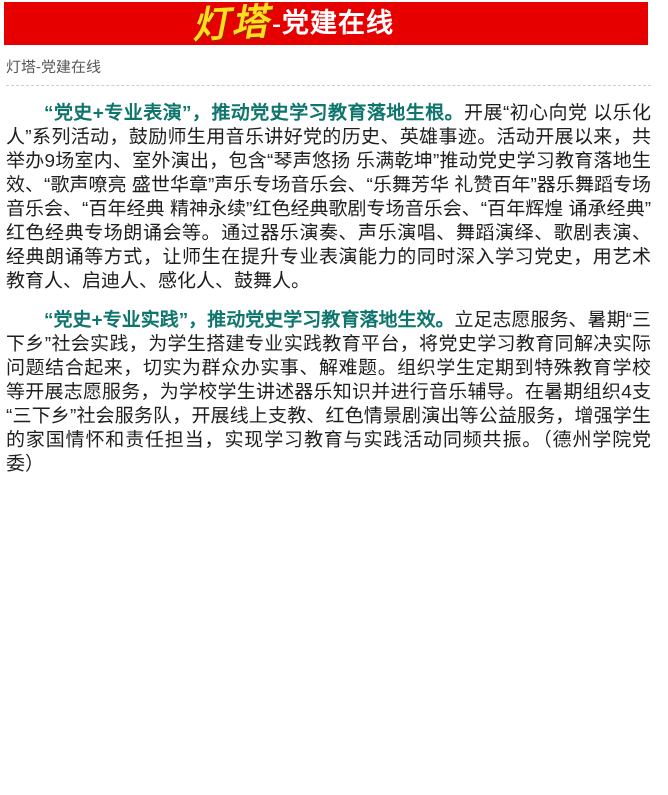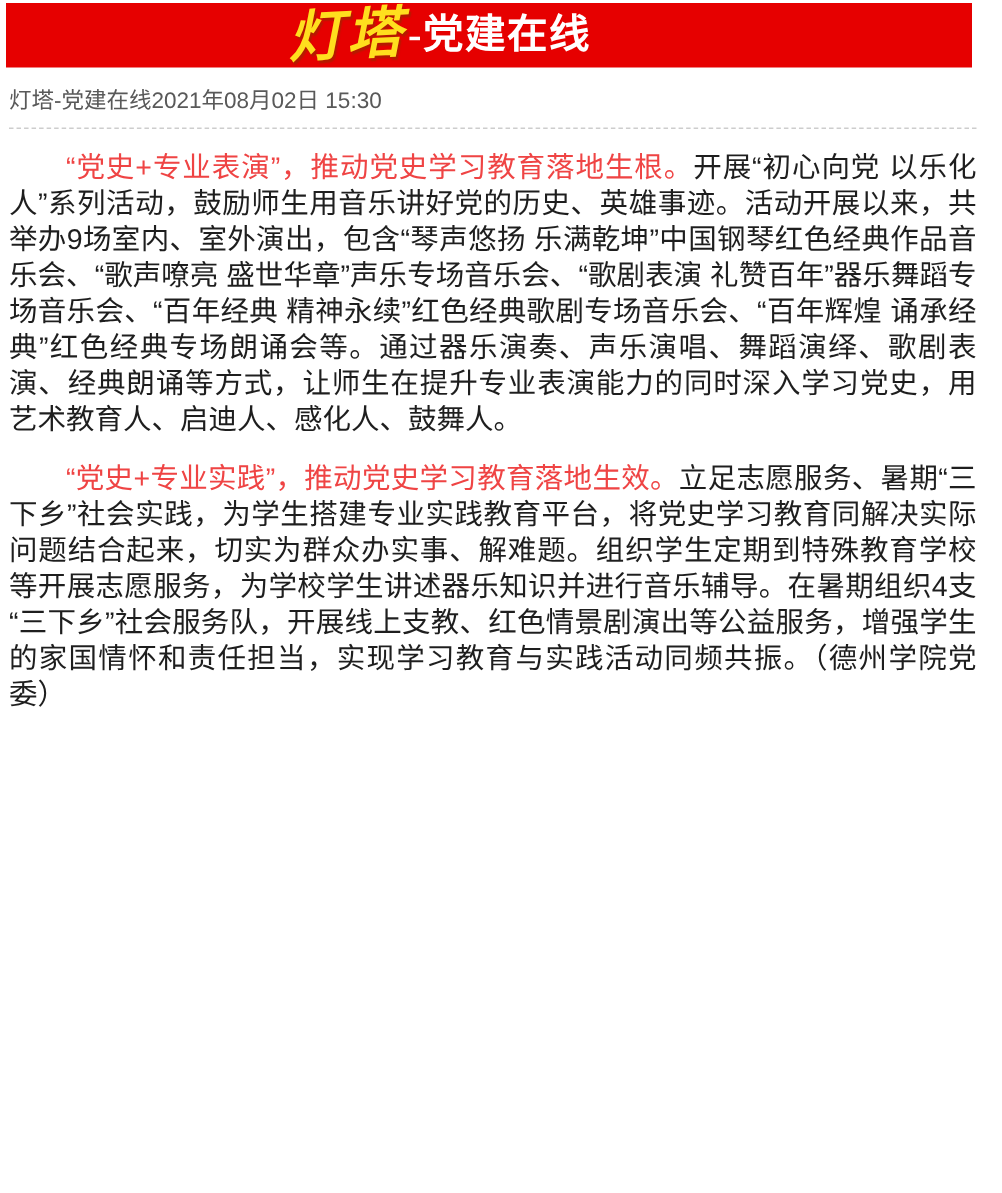--- a/index.html
+++ b/index.html
@@ -67,40 +67,39 @@
     font-size: 19px;
     line-height: 24px;
     color: #1e1e1e;
     text-align: justify;
   }
   .content p {
     margin: 15px 0 0 0;
     text-indent: 2em;
   }
   .content .lead {
-    font-weight: normal;
-    color: #ef4444;
+    font-weight: bold;
+    color: #0f766e;
   }
 </style>
 </head>
 <body>
 
 <header class="banner">
   <div class="logo">
     <span class="logo-main">灯塔</span>
     <span class="logo-suffix">-党建在线</span>
   </div>
 </header>
 
 <main class="article">
 
   <div class="meta">
     <span class="source">灯塔-党建在线</span>
-    <span class="datetime">2021年08月02日 15:30</span>
   </div>
 
   <hr class="sep">
 
   <div class="content">
-    <p><span class="lead">“党史+专业表演”，推动党史学习教育落地生根。</span><span>开展“初心向党 以乐化人”系列活动，鼓励师生用音乐讲好党的历史、英雄事迹。活动开展以来，共举办9场室内、室外演出，包含“琴声悠扬 乐满乾坤”中国钢琴红色经典作品音乐会、“歌声嘹亮 盛世华章”声乐专场音乐会、“歌剧表演 礼赞百年”器乐舞蹈专场音乐会、“百年经典 精神永续”红色经典歌剧专场音乐会、“百年辉煌 诵承经典”红色经典专场朗诵会等。通过器乐演奏、声乐演唱、舞蹈演绎、歌剧表演、经典朗诵等方式，让师生在提升专业表演能力的同时深入学习党史，用艺术教育人、启迪人、感化人、鼓舞人。</span></p>
+    <p><span class="lead">“党史+专业表演”，推动党史学习教育落地生根。</span><span>开展“初心向党 以乐化人”系列活动，鼓励师生用音乐讲好党的历史、英雄事迹。活动开展以来，共举办9场室内、室外演出，包含“琴声悠扬 乐满乾坤”推动党史学习教育落地生效、“歌声嘹亮 盛世华章”声乐专场音乐会、“乐舞芳华 礼赞百年”器乐舞蹈专场音乐会、“百年经典 精神永续”红色经典歌剧专场音乐会、“百年辉煌 诵承经典”红色经典专场朗诵会等。通过器乐演奏、声乐演唱、舞蹈演绎、歌剧表演、经典朗诵等方式，让师生在提升专业表演能力的同时深入学习党史，用艺术教育人、启迪人、感化人、鼓舞人。</span></p>
     <p><span class="lead">“党史+专业实践”，推动党史学习教育落地生效。</span><span>立足志愿服务、暑期“三下乡”社会实践，为学生搭建专业实践教育平台，将党史学习教育同解决实际问题结合起来，切实为群众办实事、解难题。组织学生定期到特殊教育学校等开展志愿服务，为学校学生讲述器乐知识并进行音乐辅导。在暑期组织4支“三下乡”社会服务队，开展线上支教、红色情景剧演出等公益服务，增强学生的家国情怀和责任担当，实现学习教育与实践活动同频共振。（德州学院党委）</span></p>
   </div>
 </main>
 
 </body></html>

